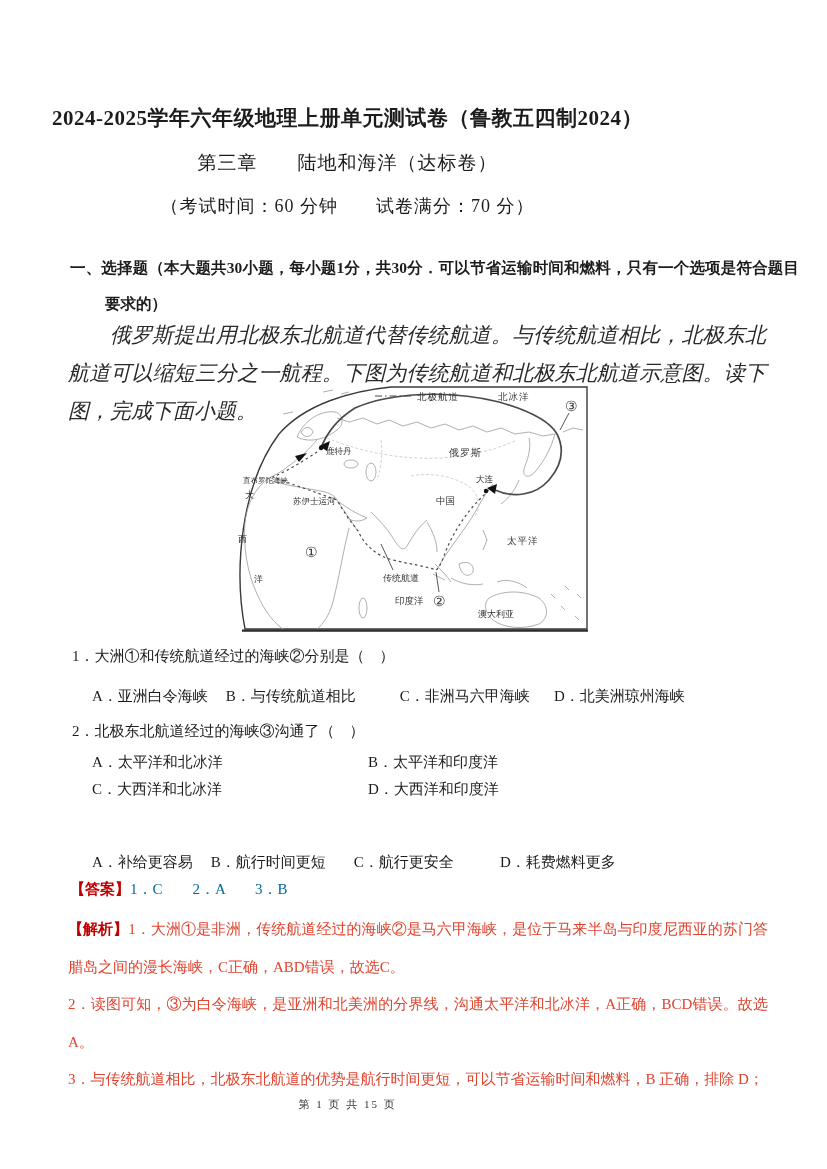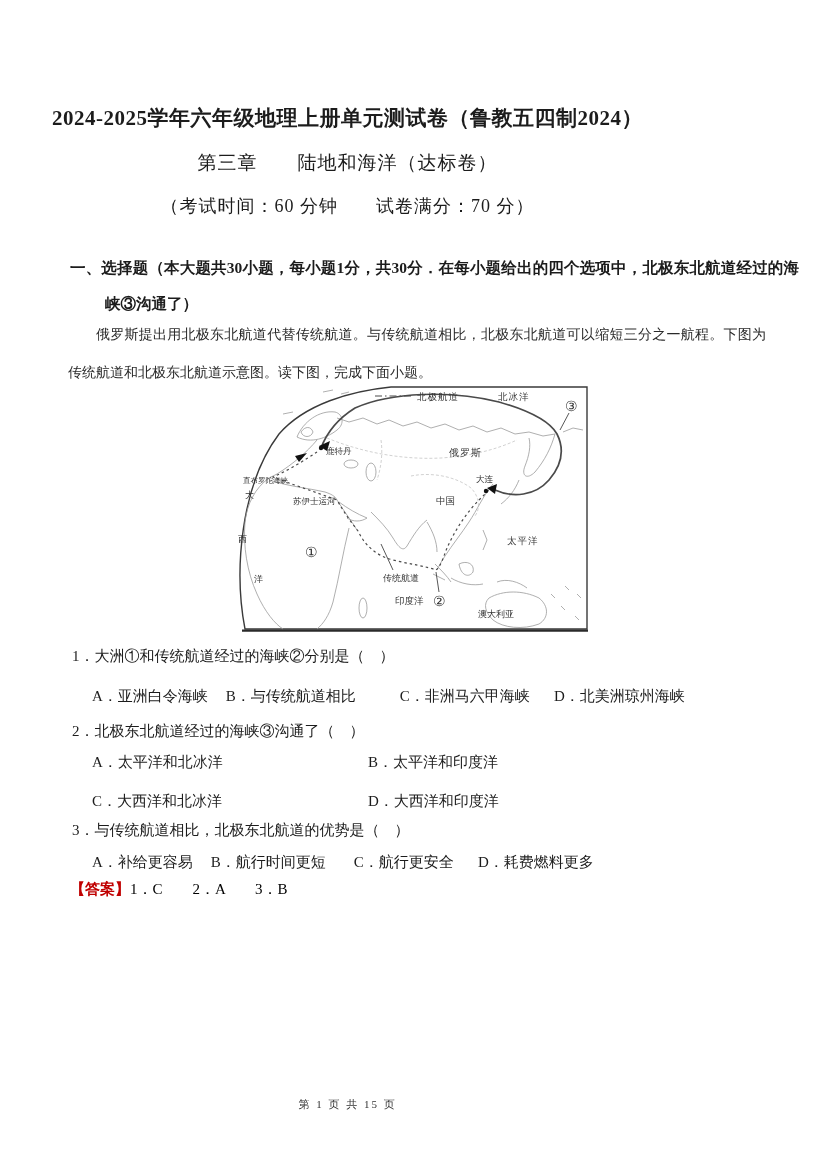--- a/index.html
+++ b/index.html
@@ -14,54 +14,54 @@
   .t1 { top:104px; font-size:21px; font-weight:bold; letter-spacing:.5px; }
   .t2 { top:150px; font-size:19px; font-weight:normal; letter-spacing:1px; }
   .t3 { top:194px; font-size:18px; font-weight:normal; letter-spacing:1px; }
   .sec-head {
     top:250px; left:70px; width:694px;
     font-size:15.5px; font-weight:bold; line-height:36px;
     text-align:justify; padding-left:35px; text-indent:-35px;
   }
   .intro {
     top:316px; left:68px; width:698px;
-    font-size:14px; line-height:38px;
+    font-size:21px; font-style:italic; line-height:38px;
     text-indent:2em; text-align:justify; color:#2a2a2a;
   }
   .mapbox { top:380px; left:231px; width:366px; height:258px; }
   .stem  { font-size:15px; line-height:22px; white-space:nowrap; }
   .opts  { font-size:15px; line-height:22px; white-space:nowrap; }
   .q1o span:nth-child(1){ margin-right:18px; }
   .q1o span:nth-child(2){ margin-right:44px; }
   .q1o span:nth-child(3){ margin-right:24px; }
-  .q2o { display:grid; grid-template-columns:276px auto; row-gap:17px; }
+  .q2o { display:grid; grid-template-columns:276px auto; row-gap:5px; }
   .q3o span:nth-child(1){ margin-right:18px; }
   .q3o span:nth-child(2){ margin-right:28px; }
-  .q3o span:nth-child(3){ margin-right:24px;text-align:center; }
+  .q3o span:nth-child(3){ margin-right:46px;text-align:center; }
   .ans-line { top:880px; left:70px; font-size:15px; }
   .tag { color:#c00000; font-weight:bold; }
-  .red { color:#000000; }
+  .red { color:#0369a1; }
   .analysis {
     top:911px; left:68px; width:700px;
     font-size:15px; line-height:37.5px; text-align:justify; color:#e0432e;
   }
   .analysis p { margin:0; }
   .footer { top:1097px; font-size:11px; color:#333; letter-spacing:2px; }
   svg text { font-family:"Liberation Serif","DejaVu Serif",serif; fill:#333; }
 </style>
 </head>
 <body>
 
 <div class="page">
 
   <div class="abs center t1">2024-2025学年六年级地理上册单元测试卷（鲁教五四制2024）</div>
   <div class="abs center t2">第三章　　陆地和海洋（达标卷）</div>
   <div class="abs center t3">（考试时间：60 分钟　　试卷满分：70 分）</div>
 
-  <div class="abs sec-head">一、选择题（本大题共30小题，每小题1分，共30分．在每小题给出的四个选项中，北极东北航道经过的海峡③沟通了）</div>
+  <div class="abs sec-head">一、选择题（本大题共30小题，每小题1分，共30分．可以节省运输时间和燃料，只有一个选项是符合题目要求的）</div>
 
   <div class="abs intro">俄罗斯提出用北极东北航道代替传统航道。与传统航道相比，北极东北航道可以缩短三分之一航程。下图为传统航道和北极东北航道示意图。读下图，完成下面小题。</div>
 
   <div class="abs mapbox">
     <svg width="366" height="258" viewBox="0 0 366 258">
 
       <path d="M 356 7 L 356 249 L 14 249 C 3 192 9 106 48 54 C 74 24 120 11 160 7 Z" fill="#ffffff" stroke="#3a3a3a" stroke-width="1.4"></path>
       <line x1="11" y1="250.6" x2="357" y2="250.6" stroke="#2a2a2a" stroke-width="2.4"></line>
 
       <g stroke="#9a9a9a" stroke-width="0.8" fill="none">
@@ -145,25 +145,29 @@
   </div>
 
   <div class="abs stem" style="top:720px; left:72px;">2．北极东北航道经过的海峡③沟通了（　）</div>
   <div class="abs opts q2o" style="top:751px; left:92px;">
     <span>A．太平洋和北冰洋</span>
       <span>B．太平洋和印度洋</span>
       <span>C．大西洋和北冰洋</span>
       <span>D．大西洋和印度洋</span>
   </div>
 
-  <div class="abs stem" style="top:819px; left:72px;">3．与传统航道相比，北极东北航道的优势是（　）</div>
   <div class="abs opts q3o" style="top:851px; left:92px;">
     <span>A．补给更容易</span><span>B．航行时间更短</span><span>C．航行更安全</span><span>D．耗费燃料更多</span>
   </div>
 
   <div class="abs ans-line">
     <span class="tag">【答案】</span><span class="red">1．C　　2．A　　3．B</span>
   </div>
 
+  <div class="abs analysis">
+    <p><span class="tag">【解析】</span><span>1．大洲①是非洲，传统航道经过的海峡②是马六甲海峡，是位于马来半岛与印度尼西亚的苏门答腊岛之间的漫长海峡，C正确，ABD错误，故选C。</span></p>
+    <p>2．读图可知，③为白令海峡，是亚洲和北美洲的分界线，沟通太平洋和北冰洋，A正确，BCD错误。故选A。</p>
+    <p>3．与传统航道相比，北极东北航道的优势是航行时间更短，可以节省运输时间和燃料，B 正确，排除 D；</p>
+  </div>
 
   <div class="abs center footer">第 1 页 共 15 页</div>
 
 </div>
 
 </body></html>

